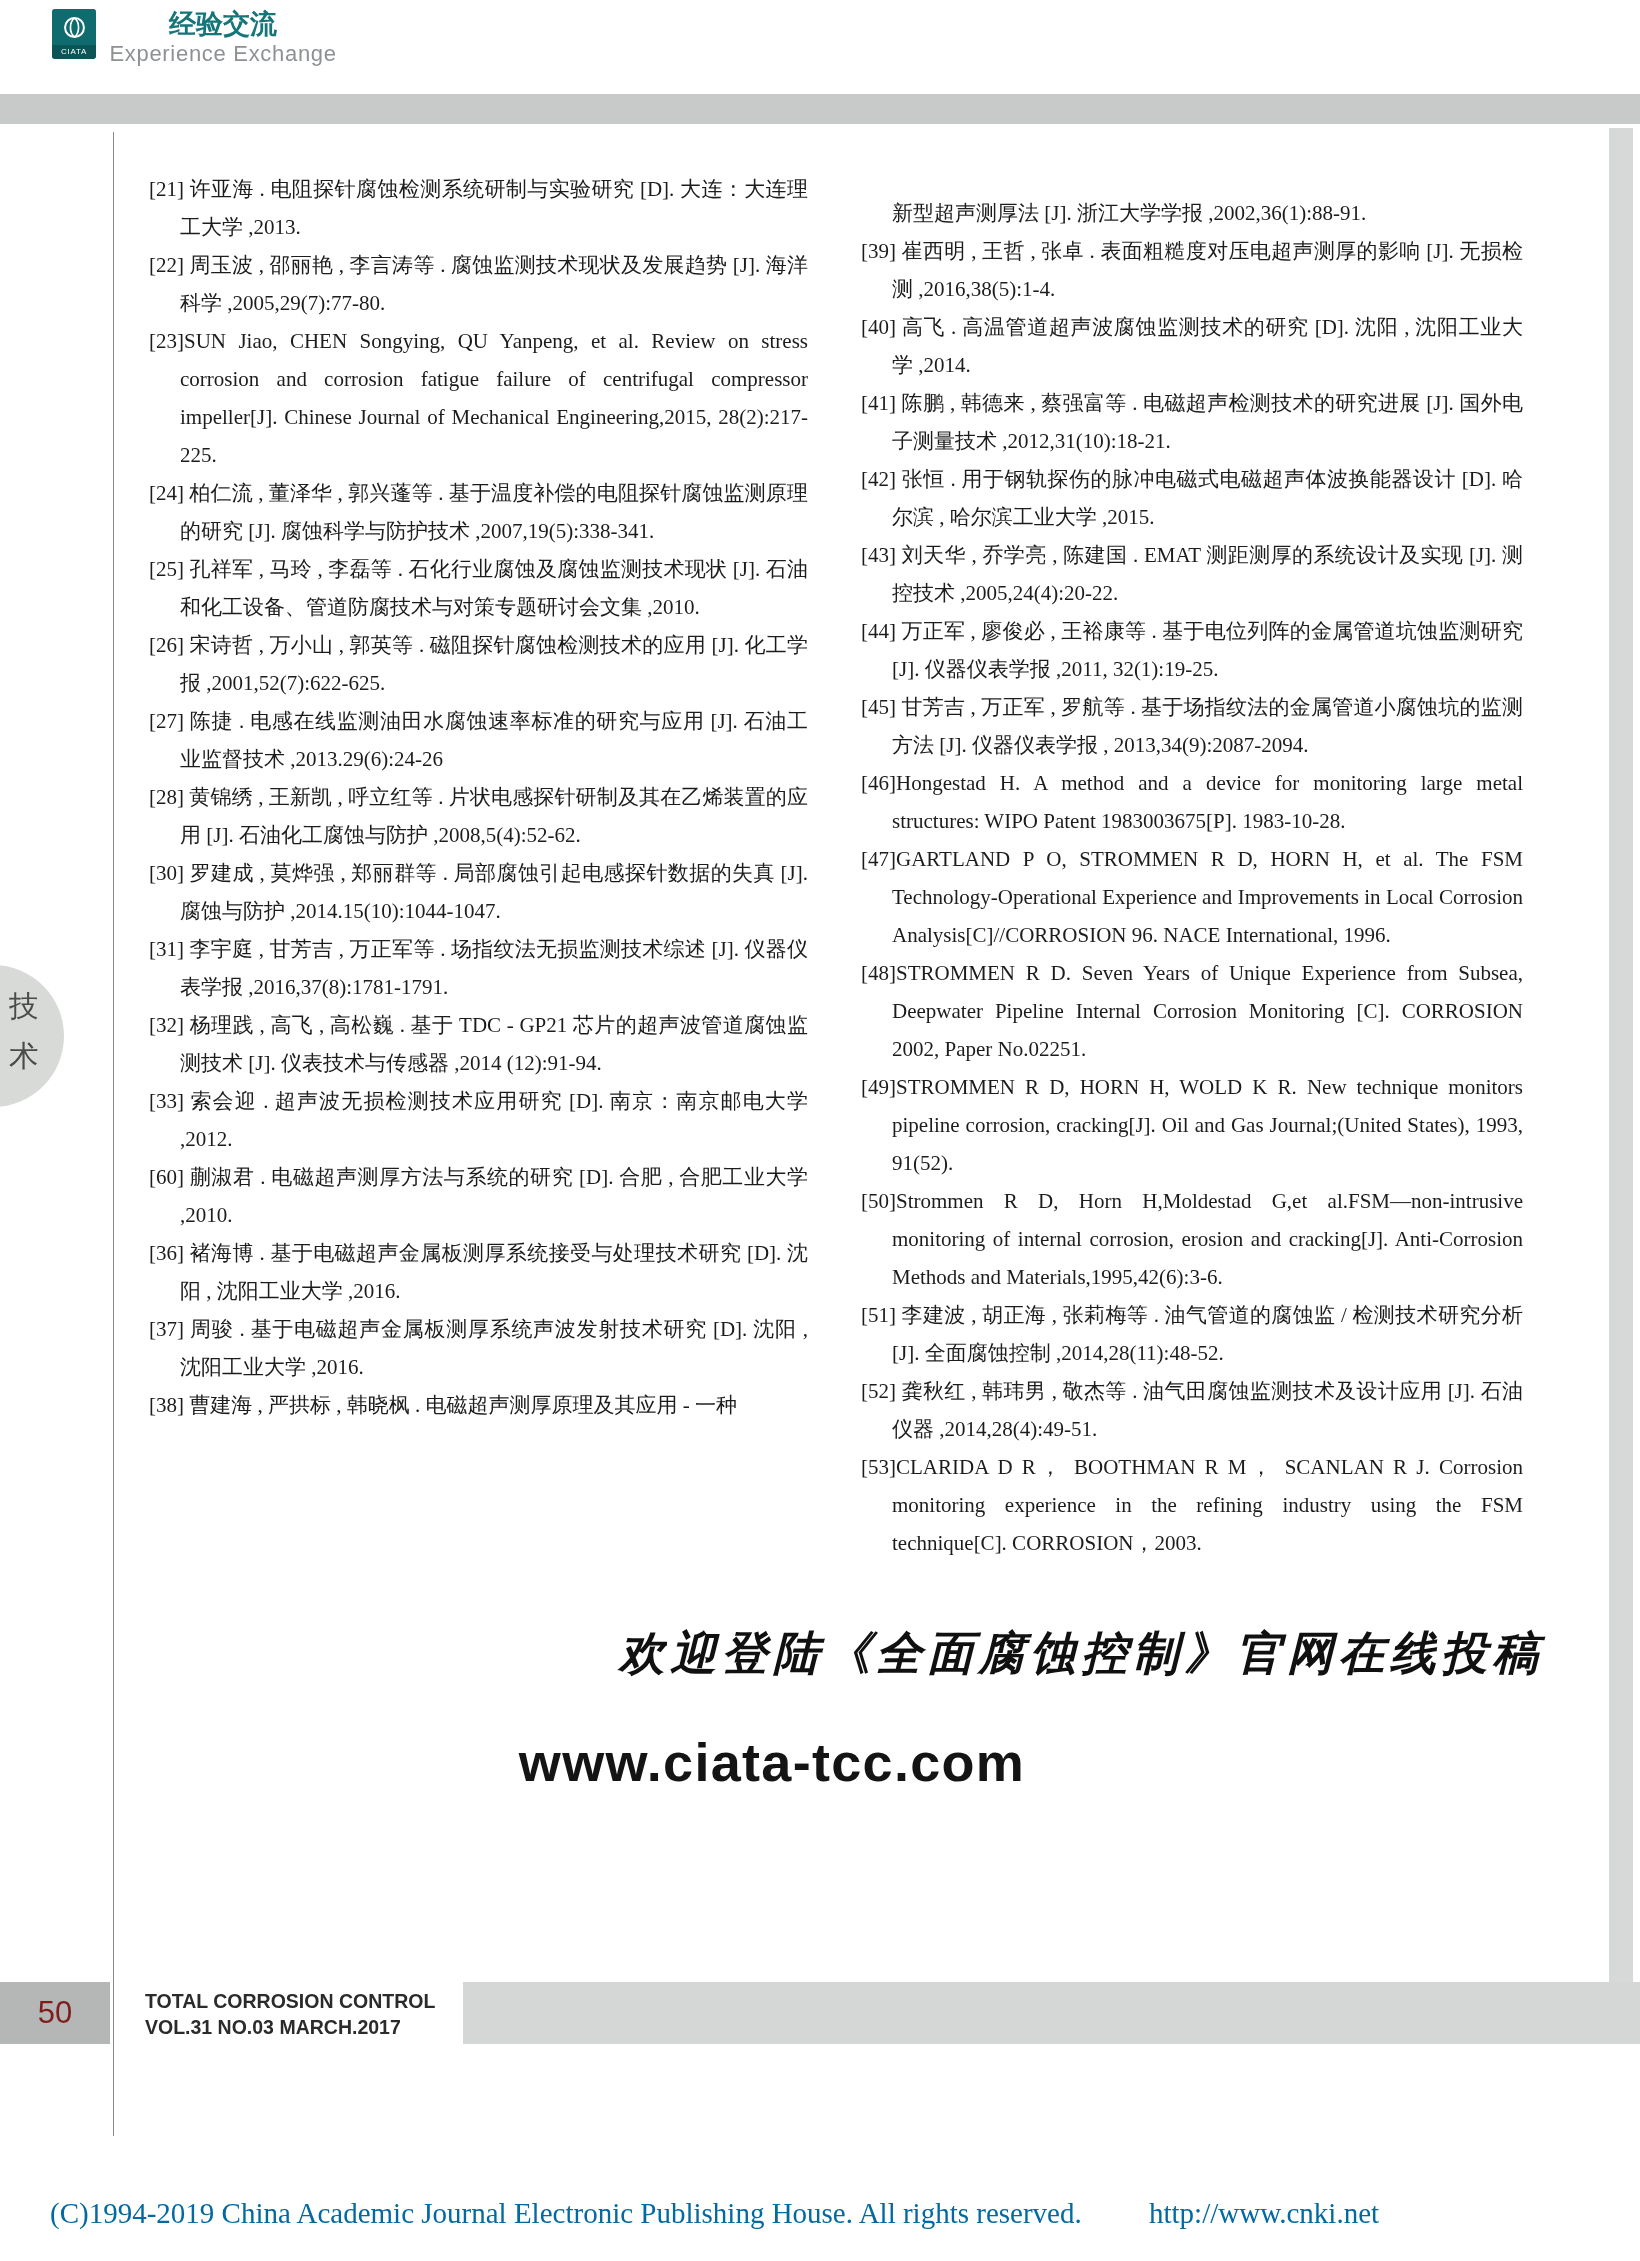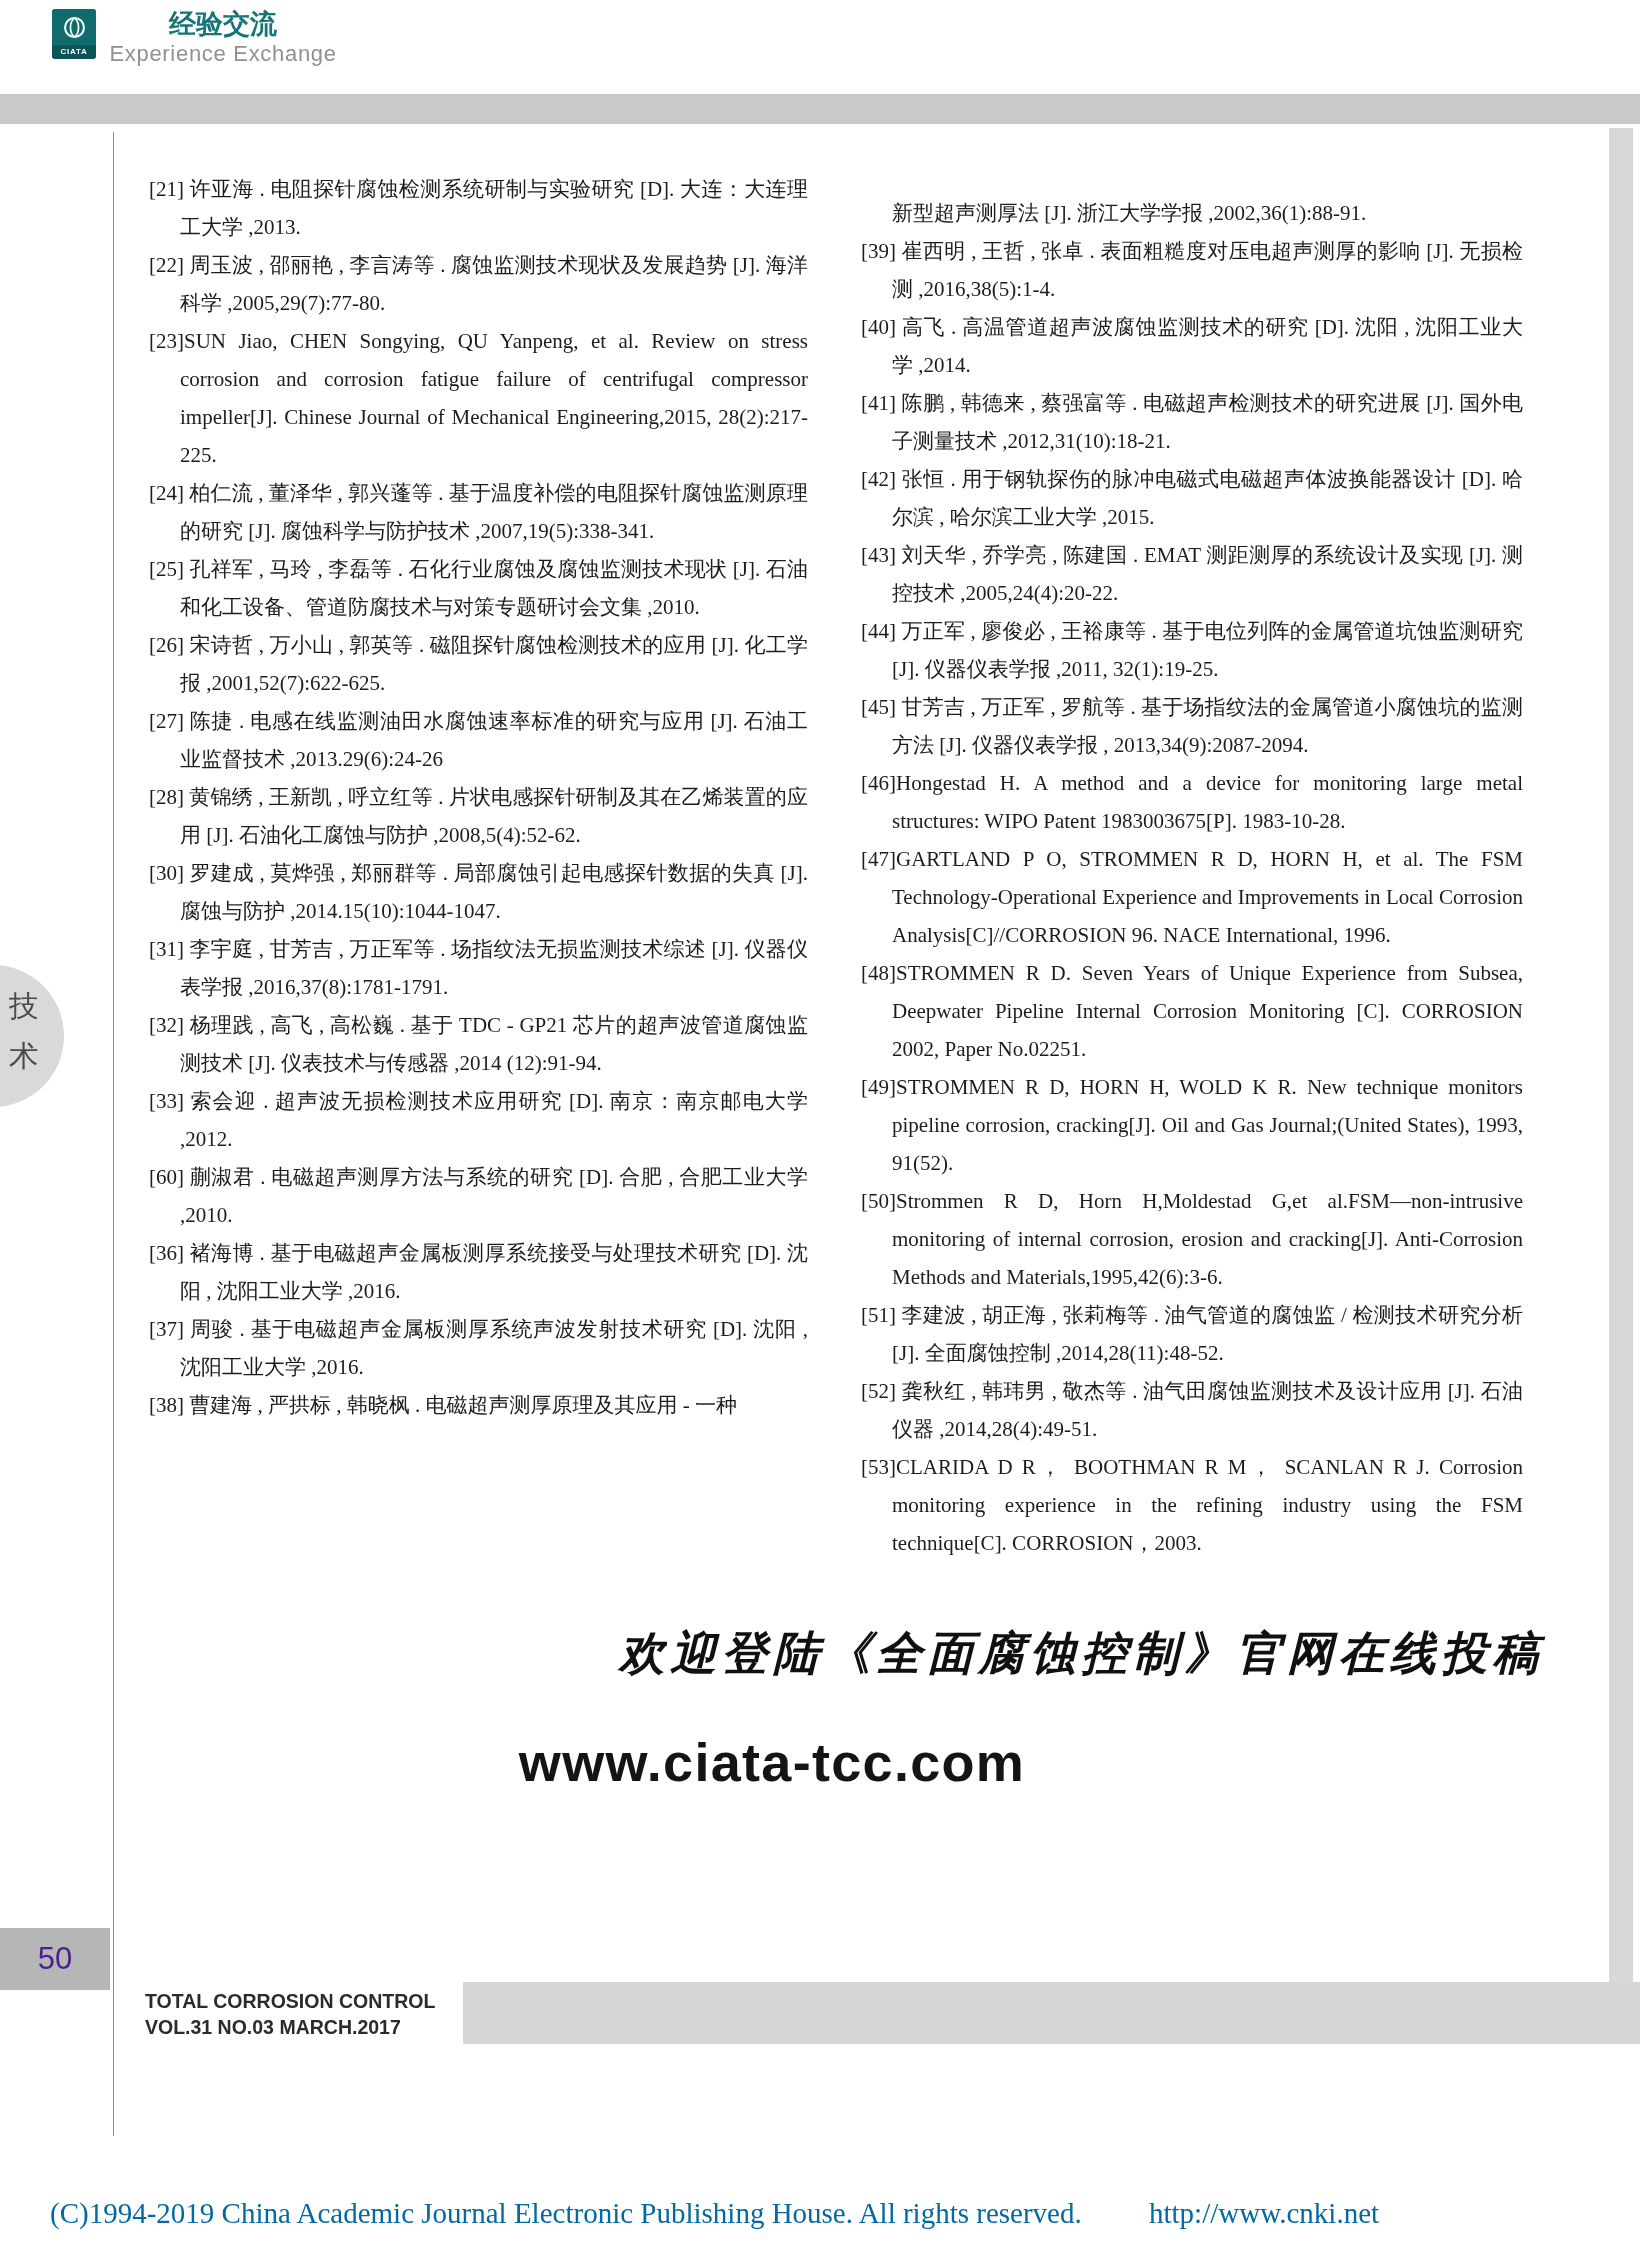--- a/index.html
+++ b/index.html
@@ -16,21 +16,21 @@
   
   .header { position:absolute; left:52px; top:9.4px; display:flex; align-items:flex-start; }
   .logo { width:44px; margin-right:13.4px; }
   .logo-emblem {
     width:44px; height:36px; background:#0f6b6d;
     display:flex; align-items:center; justify-content:center;
     border-radius:2.7px 2.7px 0 0;
   }
   .logo-band {
     width:44px; height:13.4px; background:#0c5557; color:#ffffff;
-    font-family:"Liberation Sans", sans-serif; font-size:8px; font-weight:bold;
+    font-family:"Liberation Sans", sans-serif; font-size:8px; font-weight:normal;
     text-align:center; line-height:13.4px; letter-spacing:0.7px;
     border-radius:0 0 2.7px 2.7px;
   }
   .title-cn { font-family:"Liberation Sans", sans-serif; font-size:27px; font-weight:600; color:#157578; line-height:31px;text-align:center; }
   .title-en { font-family:"Liberation Sans", sans-serif; font-size:22px; color:#8d9194; letter-spacing:0.7px; line-height:28px; }
 
   .gray-bar { position:absolute; left:0; top:94px; width:1641px; height:29.5px; background:#c7cac8; }
 
   
   .right-bar { position:absolute; left:1609px; top:128px; width:24px; height:1854px; background:#d6d9d7; }
@@ -60,22 +60,22 @@
   }
   .promo-url {
     position:absolute; left:0; top:1731px; width:1544px;
     text-align:center;
     font-family:"Liberation Sans", sans-serif;
     font-size:54px; font-weight:600; letter-spacing:1.3px; color:#141414;
   }
 
   
   .page-num-box {
-    position:absolute; left:0; top:1928px; width:110px; height:62px;
-    background:#b4b7b5; color:#4c1d95;
+    position:absolute; left:0; top:1982px; width:110px; height:62px;
+    background:#b4b7b5; color:#7f1d1d;
     display:flex; align-items:center; justify-content:center;
     font-family:"Liberation Sans", sans-serif; font-size:31px;
   }
   .footer-text {
     position:absolute; left:145px; top:1989px;
     font-family:"Liberation Sans", sans-serif; font-weight:bold;
     font-size:19.5px; line-height:25.5px; color:#2b2b2b;
   }
   .footer-bar { position:absolute; left:463px; top:1982px; width:1178px; height:62px; background:#d4d7d5; }
 

